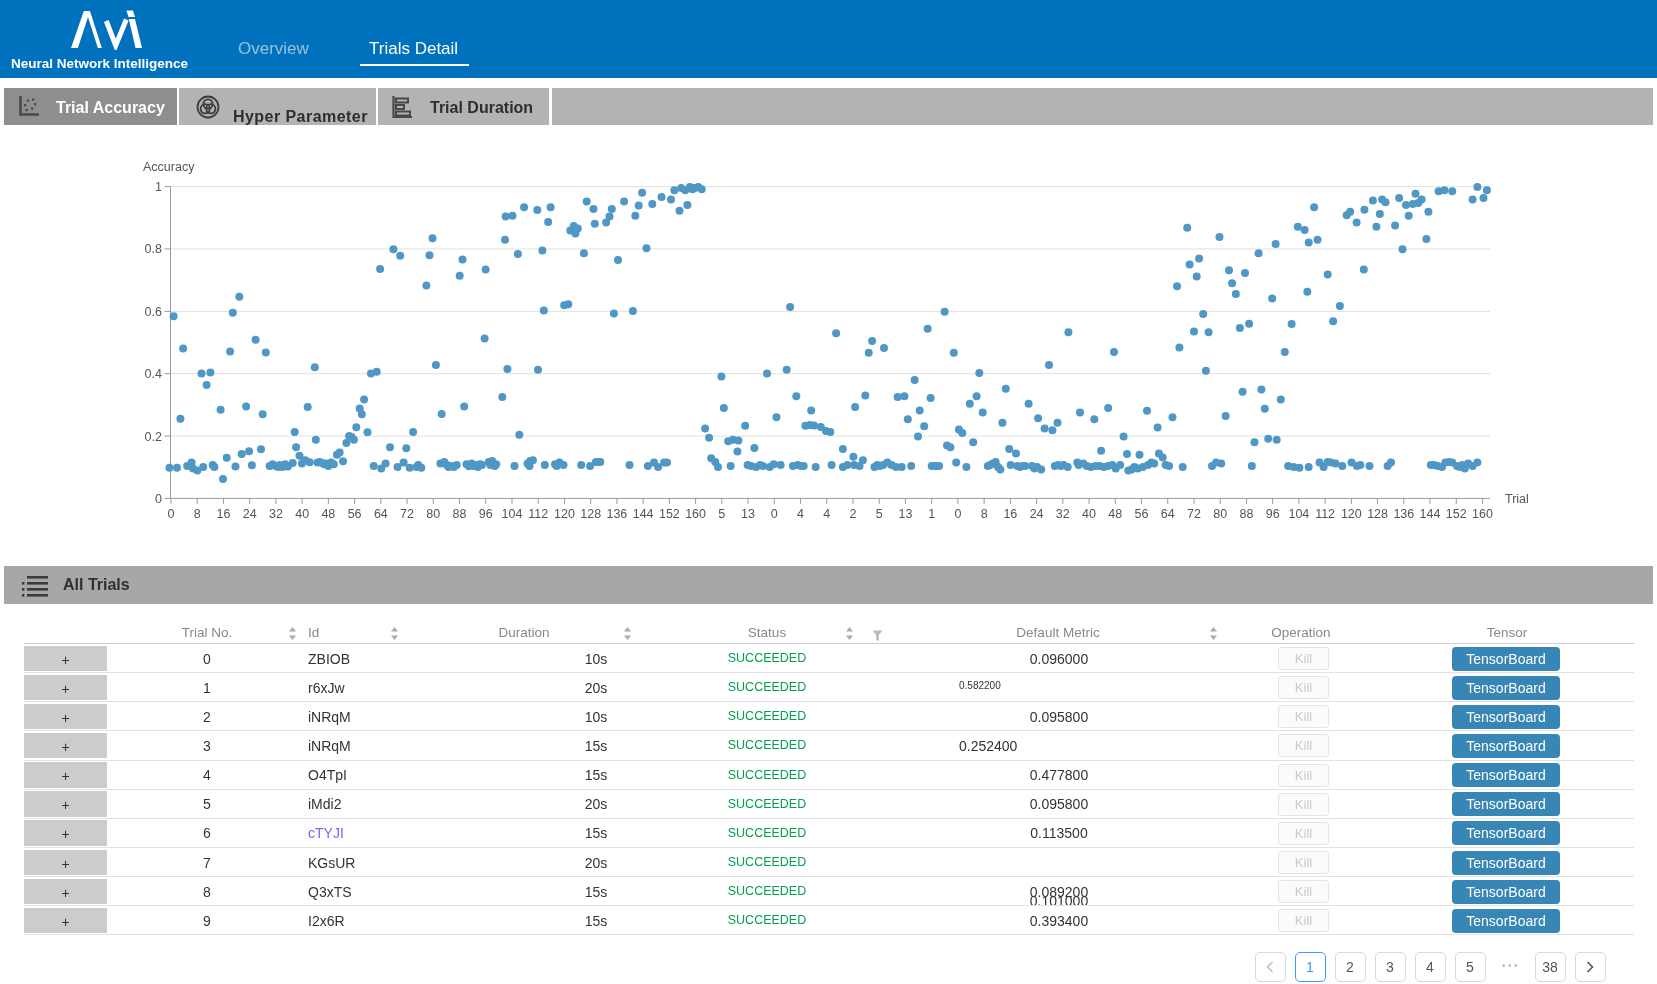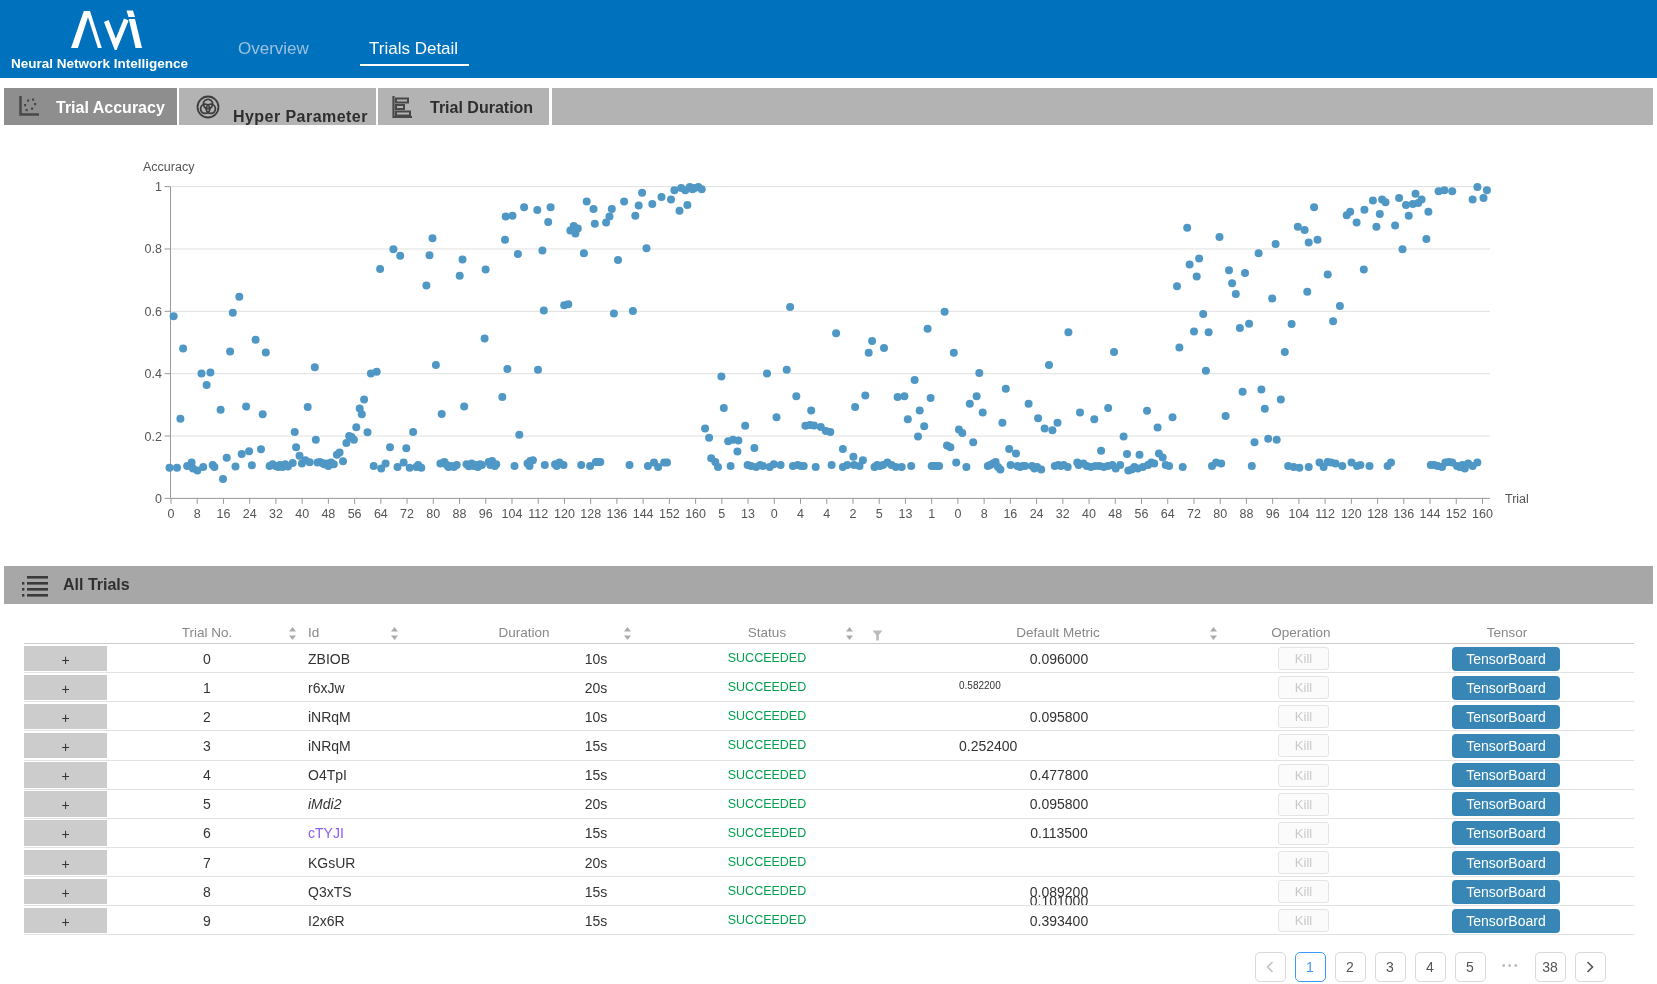--- a/index.html
+++ b/index.html
@@ -719,21 +719,21 @@
     <div style="position:absolute;left:308px;top:767.1px;font-size:14px;color:#333;">O4TpI</div>
     <div style="position:absolute;left:496px;top:767.1px;width:200px;text-align:center;font-size:14px;color:#333;">15s</div>
     <div style="position:absolute;left:667px;top:767.6px;width:200px;text-align:center;font-size:12.5px;color:#00a04e;">SUCCEEDED</div>
     <div style="position:absolute;left:959px;top:767.1px;width:200px;text-align:center;font-size:14px;color:#333;">0.477800</div>
     <div style="position:absolute;left:1278px;top:763.6px;width:49px;height:21px;border:1px solid #e4e4e4;border-radius:3px;background:#fbfbfb;color:#c9c9c9;font-size:13px;text-align:center;line-height:21px;">Kill</div>
     <div style="position:absolute;left:1452px;top:763.1px;width:108px;height:24px;border-radius:4px;background:#3786b5;color:#fff;font-size:14px;text-align:center;line-height:24px;">TensorBoard</div>
     <div style="position:absolute;left:24px;top:817.8px;width:1610px;height:1px;background:#e2e2e2;"></div>
     <div style="position:absolute;left:24px;top:791.2px;width:83px;height:25.6px;background:#ccc;"></div>
     <div style="position:absolute;left:24px;top:797.2px;width:83px;text-align:center;font-size:14px;color:#333;">+</div>
     <div style="position:absolute;left:107px;top:796.2px;width:200px;text-align:center;font-size:14px;color:#333;">5</div>
-    <div style="position:absolute;left:308px;top:796.2px;font-size:14px;color:#333;font-style:italic;">iMdi2</div>
+    <div style="position:absolute;left:308px;top:796.2px;font-size:14px;color:#333;">iMdi2</div>
     <div style="position:absolute;left:496px;top:796.2px;width:200px;text-align:center;font-size:14px;color:#333;">20s</div>
     <div style="position:absolute;left:667px;top:796.7px;width:200px;text-align:center;font-size:12.5px;color:#00a04e;">SUCCEEDED</div>
     <div style="position:absolute;left:959px;top:796.2px;width:200px;text-align:center;font-size:14px;color:#333;">0.095800</div>
     <div style="position:absolute;left:1278px;top:792.7px;width:49px;height:21px;border:1px solid #e4e4e4;border-radius:3px;background:#fbfbfb;color:#c9c9c9;font-size:13px;text-align:center;line-height:21px;">Kill</div>
     <div style="position:absolute;left:1452px;top:792.2px;width:108px;height:24px;border-radius:4px;background:#3786b5;color:#fff;font-size:14px;text-align:center;line-height:24px;">TensorBoard</div>
     <div style="position:absolute;left:24px;top:847.0px;width:1610px;height:1px;background:#e2e2e2;"></div>
     <div style="position:absolute;left:24px;top:820.3px;width:83px;height:25.6px;background:#ccc;"></div>
     <div style="position:absolute;left:24px;top:826.3px;width:83px;text-align:center;font-size:14px;color:#333;">+</div>
     <div style="position:absolute;left:107px;top:825.3px;width:200px;text-align:center;font-size:14px;color:#333;">6</div>
     <div style="position:absolute;left:308px;top:825.3px;font-size:14px;color:#8b5cf6;">cTYJI</div>

